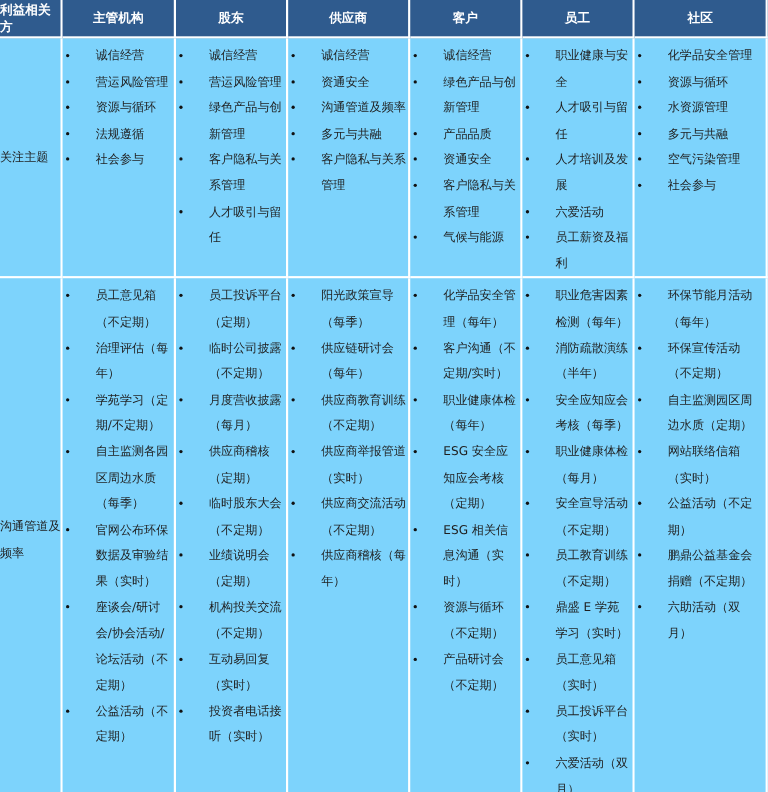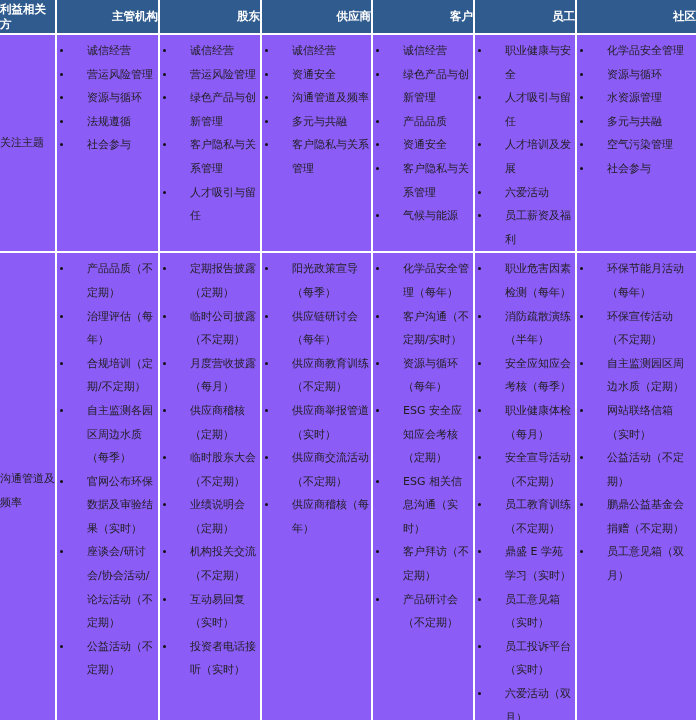--- a/index.html
+++ b/index.html
@@ -20,26 +20,26 @@
     border-right: 2px solid #ffffff;
     border-bottom: 2px solid #ffffff;
     padding: 0;
   }
   table.stake th {
     background: #2f5b8e;
     color: #ffffff;
     font-weight: bold;
     font-size: 11.5px;
     height: 33px;
-    text-align: right;
+    text-align: center;
     vertical-align: middle;
   }
   table.stake th.first { text-align: left; padding-left: 2px; }
   table.stake td {
-    background: #8b5cf6;
+    background: #7dd3fc;
     vertical-align: top;
   }
   td.rowlabel {
     vertical-align: middle !important;
     padding-left: 2px !important;
     font-size: 11px;
     line-height: 24px;
   }
   ul.items { list-style: none; margin: 0; padding: 4px 0 0 0; }
   ul.items li {
@@ -141,32 +141,32 @@
             <li>多元与共融</li>
             <li>空气污染管理</li>
             <li>社会参与</li>
           </ul>
         </td>
     </tr>
     <tr class="row2">
       <td class="rowlabel">沟通管道及频率</td>
       <td>
           <ul class="items">
-            <li>产品品质（不定期）</li>
+            <li>员工意见箱（不定期）</li>
             <li>治理评估（每年）</li>
-            <li>合规培训（定期/不定期）</li>
+            <li>学苑学习（定期/不定期）</li>
             <li>自主监测各园区周边水质（每季）</li>
             <li>官网公布环保数据及审验结果（实时）</li>
             <li>座谈会/研讨会/协会活动/论坛活动（不定期）</li>
             <li>公益活动（不定期）</li>
           </ul>
         </td>
       <td>
           <ul class="items">
-            <li>定期报告披露（定期）</li>
+            <li>员工投诉平台（定期）</li>
             <li>临时公司披露（不定期）</li>
             <li>月度营收披露（每月）</li>
             <li>供应商稽核（定期）</li>
             <li>临时股东大会（不定期）</li>
             <li>业绩说明会（定期）</li>
             <li>机构投关交流（不定期）</li>
             <li>互动易回复（实时）</li>
             <li>投资者电话接听（实时）</li>
           </ul>
         </td>
@@ -177,24 +177,24 @@
             <li>供应商教育训练（不定期）</li>
             <li>供应商举报管道（实时）</li>
             <li>供应商交流活动（不定期）</li>
             <li>供应商稽核（每年）</li>
           </ul>
         </td>
       <td>
           <ul class="items">
             <li>化学品安全管理（每年）</li>
             <li>客户沟通（不定期/实时）</li>
-            <li>资源与循环（每年）</li>
+            <li>职业健康体检（每年）</li>
             <li>ESG 安全应知应会考核（定期）</li>
             <li>ESG 相关信息沟通（实时）</li>
-            <li>客户拜访（不定期）</li>
+            <li>资源与循环（不定期）</li>
             <li>产品研讨会（不定期）</li>
           </ul>
         </td>
       <td>
           <ul class="items">
             <li>职业危害因素检测（每年）</li>
             <li>消防疏散演练（半年）</li>
             <li>安全应知应会考核（每季）</li>
             <li>职业健康体检（每月）</li>
             <li>安全宣导活动（不定期）</li>
@@ -206,18 +206,18 @@
           </ul>
         </td>
       <td>
           <ul class="items">
             <li>环保节能月活动（每年）</li>
             <li>环保宣传活动（不定期）</li>
             <li>自主监测园区周边水质（定期）</li>
             <li>网站联络信箱（实时）</li>
             <li>公益活动（不定期）</li>
             <li>鹏鼎公益基金会捐赠（不定期）</li>
-            <li>员工意见箱（双月）</li>
+            <li>六助活动（双月）</li>
           </ul>
         </td>
     </tr>
   </tbody>
 </table>
 
 </body></html>

